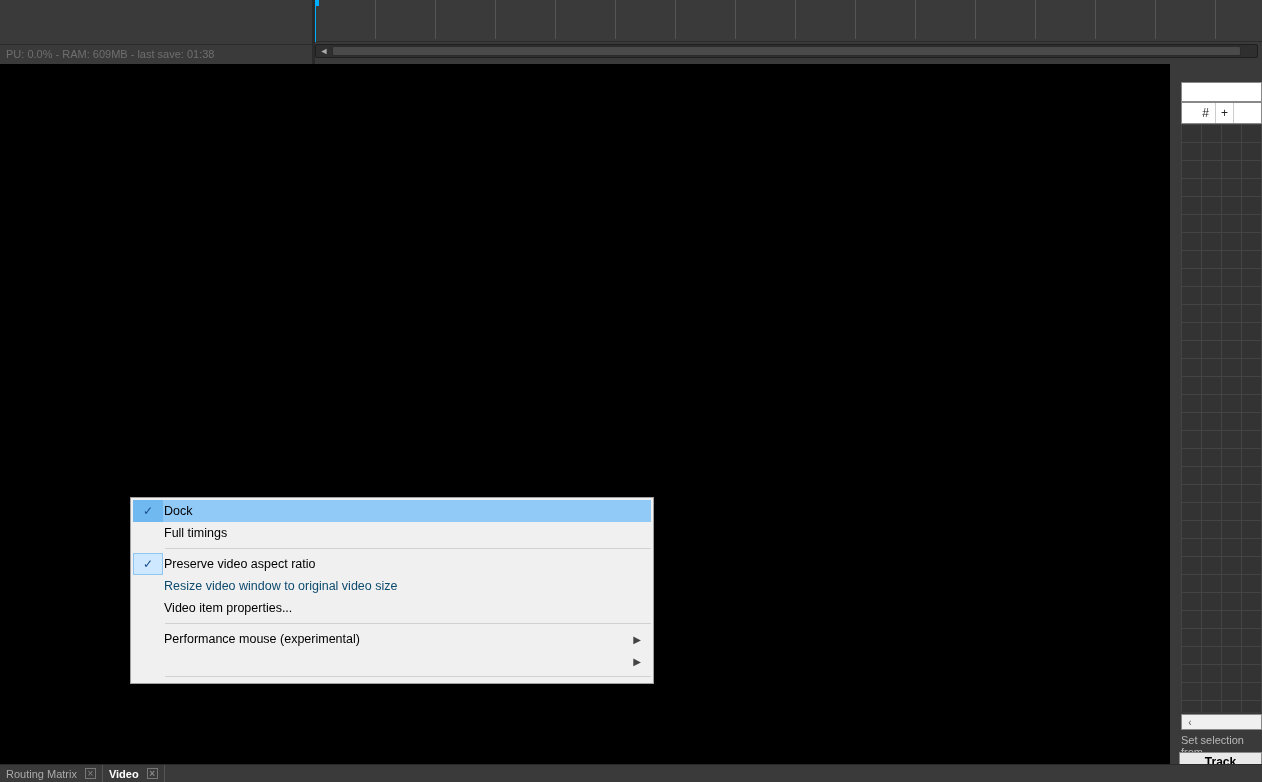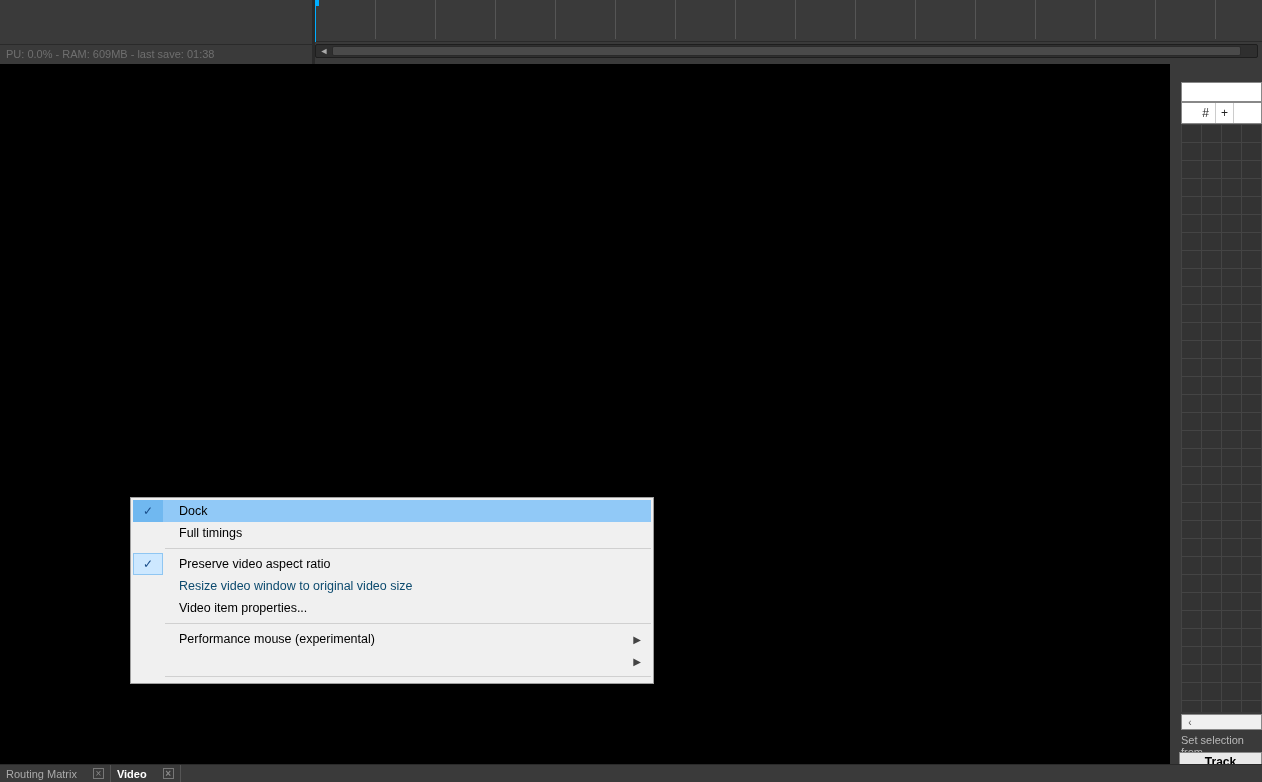--- a/index.html
+++ b/index.html
@@ -41,34 +41,34 @@
       linear-gradient(to bottom, #444 0 1px, transparent 1px 100%);
     background-size: 20px 18px;
   }
   .side-hscroll { position:absolute; left:2px; right:0; bottom:52px; height:16px; background:#f0f0f0; border:1px solid #888; display:flex; align-items:center; }
   .side-hscroll .cap { width:16px; text-align:center; color:#555; font-size:10px; }
   .side-hint { position:absolute; left:2px; right:0; bottom:32px; height:18px; color:#b8b8b8; font-size:11px; padding:2px 0; }
   .track-manage-btn { position:absolute; right:0; bottom:8px; height:22px; min-width:60px; background:#e9e9e9; border:1px solid #888; color:#000; font-size:12px; padding:2px 6px; font-weight:bold; }
 
   
   .dock-strip { position:absolute; left:0; right:0; bottom:0; height:18px; background:#3a3a3a; border-top:1px solid #2a2a2a; display:flex; align-items:stretch; }
-  .dock-tab { display:flex; align-items:center; gap:16px; padding:0 6px; font-size:11px; border-right:1px solid #555; }
+  .dock-tab { display:flex; align-items:center; gap:8px; padding:0 6px; font-size:11px; border-right:1px solid #555; }
   .dock-tab.bright { color:#fff; font-weight:bold; }
   .dock-tab.dim { color:#aaa; }
   .dock-tab .x { font-family: Arial; font-size:10px; color:#888; border:1px solid #777; width:11px; height:11px; line-height:9px; text-align:center; }
 
   
   .context-menu { position:absolute; left:130px; top:497px; width:524px; background:#f0f0f0; border:1px solid #a0a0a0; box-shadow: 3px 3px 6px rgba(0,0,0,0.35); font-family:"Segoe UI", sans-serif; font-size:12.5px; color:#000; padding:2px; }
   .cm-item { display:flex; align-items:center; height:22px; position:relative; }
   .cm-item.highlight { background:#91c9f7; }
   .cm-gutter { width:30px; flex:0 0 30px; height:100%; display:flex; align-items:center; justify-content:center; }
   .cm-gutter.checked-hi { background:#70b8f0; }
   .cm-gutter.checked-lo { background:#cde8ff; border:1px solid #8fc6f2; }
   .cm-check { color:#1b4f8a; font-size:12px; }
-  .cm-label { flex:1; padding:0 16px; }
+  .cm-label { flex:1; padding:0 1px; }
   .cm-arrow { position:absolute; right:10px; font-size:10px; color:#444; }
   .cm-sep { height:1px; margin:4px 0 4px 32px; background:#d0d0d0; }
   .cm-disabled { color:#0c4a6e; }
 </style>
 </head>
 <body>
 
 <div class="ruler-area">
   <div class="ruler-ticks"></div>
   <div class="playhead"></div>

